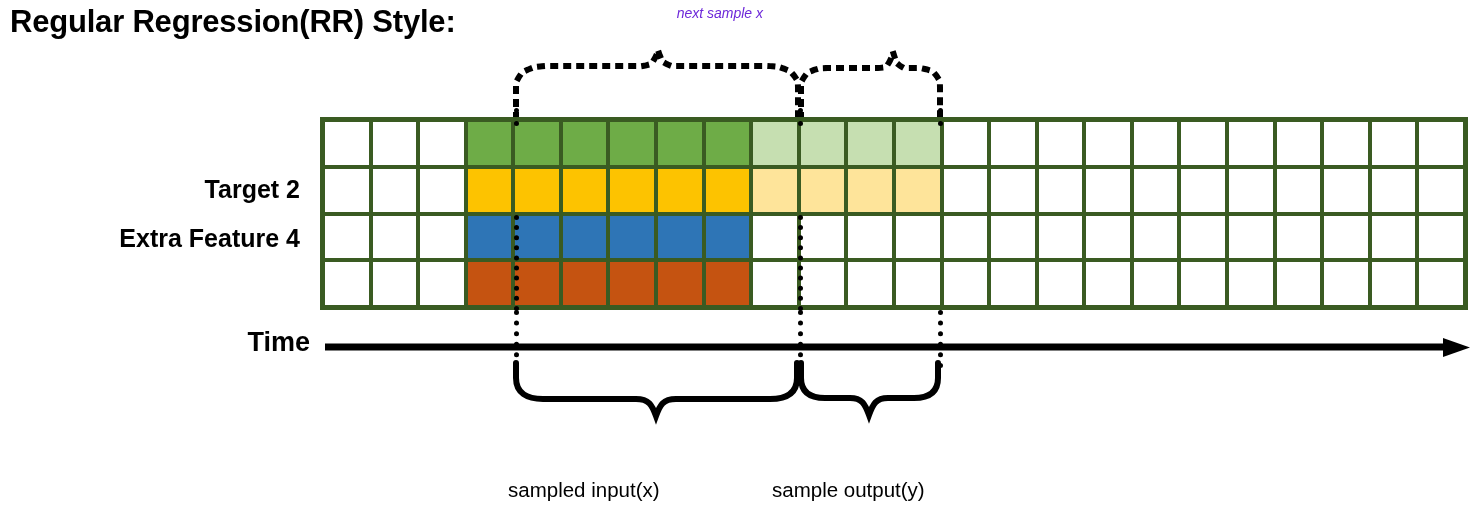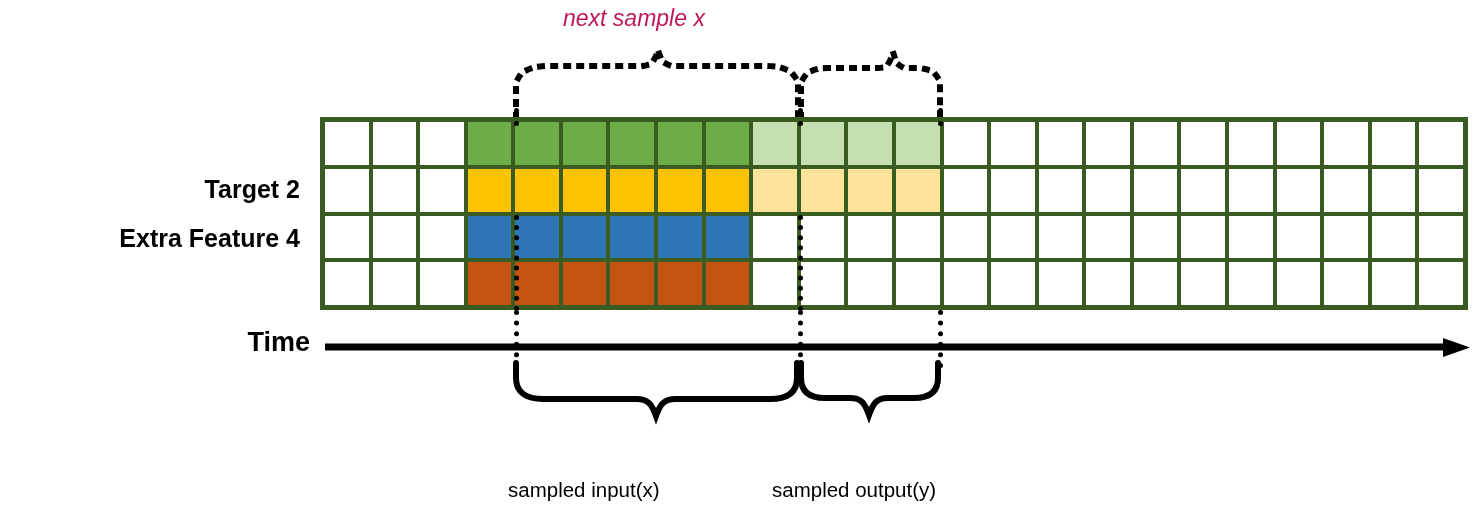--- a/index.html
+++ b/index.html
@@ -27,25 +27,25 @@
     font-size: 31px;
     font-weight: bold;
     color: #000000;
     letter-spacing: -0.2px;
     white-space: nowrap;
   }
 
   
   .top-label {
     position: absolute;
-    font-size: 23px;
+    font-size: 14px;
     font-style: italic;
-    color: #be185d;
+    color: #6d28d9;
     white-space: nowrap;
-    text-align: left;
+    text-align: right;
   }
   #label-next-x { left: 563px; top: 5px; width: 200px; }
   #label-next-y { left: 800px; top: 5px; width: 190px; }
 
   
   .row-label {
     position: absolute;
     right: 0;
     font-size: 25px;
     font-weight: bold;
@@ -141,20 +141,21 @@
     width: 1476px;
     height: 516px;
     pointer-events: none;
   }
 </style>
 </head>
 <body>
 
 <div id="canvas">
 
+  <div id="title">Regular Regression(RR) Style:</div>
 
   <div class="top-label" id="label-next-x">next sample x</div>
 
   <svg class="svg-layer" id="top-braces" viewBox="0 0 1476 516" width="1476" height="516">
 
     <path d="M 516,117 L 516,88 C 516,72 530,66 548,66 L 640,66 C 652,66 655,60 658,50
              C 661,60 664,66 676,66 L 766,66 C 784,66 798,72 798,88 L 798,117" fill="none" stroke="#000000" stroke-width="6" stroke-dasharray="2 11" stroke-linecap="square"></path>
 
     <path d="M 801,117 L 801,88 C 801,74 812,68 828,68 L 878,68 C 888,68 890,62 893,52
              C 896,62 898,68 908,68 L 915,68 C 931,68 940,74 940,88 L 940,117" fill="none" stroke="#000000" stroke-width="6" stroke-dasharray="2 11" stroke-linecap="square"></path>
@@ -301,18 +302,18 @@
     <path d="M 801,363 L 801,378 C 801,392 810,398 825,398 L 850,398 C 862,398 865,404 869,415
              C 873,404 876,398 888,398 L 914,398 C 929,398 938,392 938,378 L 938,363" fill="none" stroke="#000000" stroke-width="6" stroke-linecap="round"></path>
   </svg>
 
   <div class="brace-text" id="text-input">
     <div>sampled input(x)</div>
     
     
   </div>
   <div class="brace-text" id="text-output">
-    <div>sampled output(y)</div>
+    <div>sample output(y)</div>
     
     
   </div>
 
 </div>
 
 </body></html>

